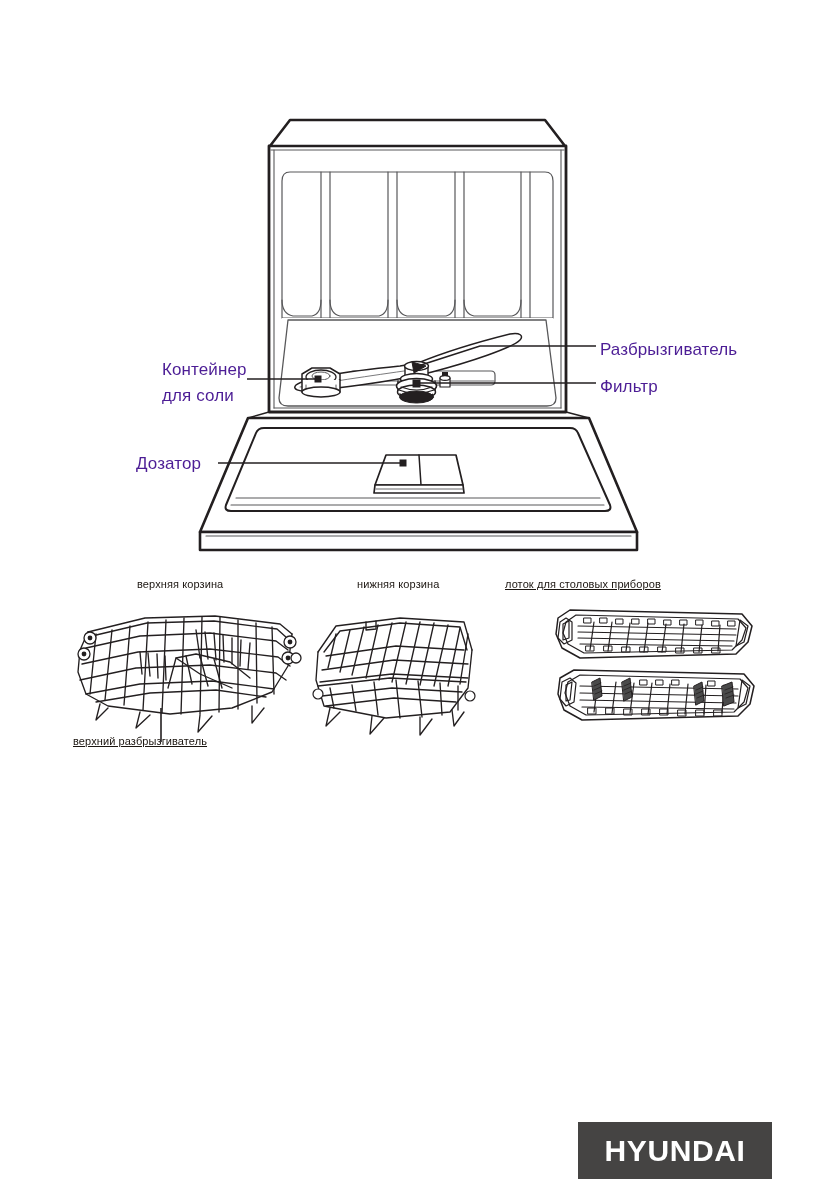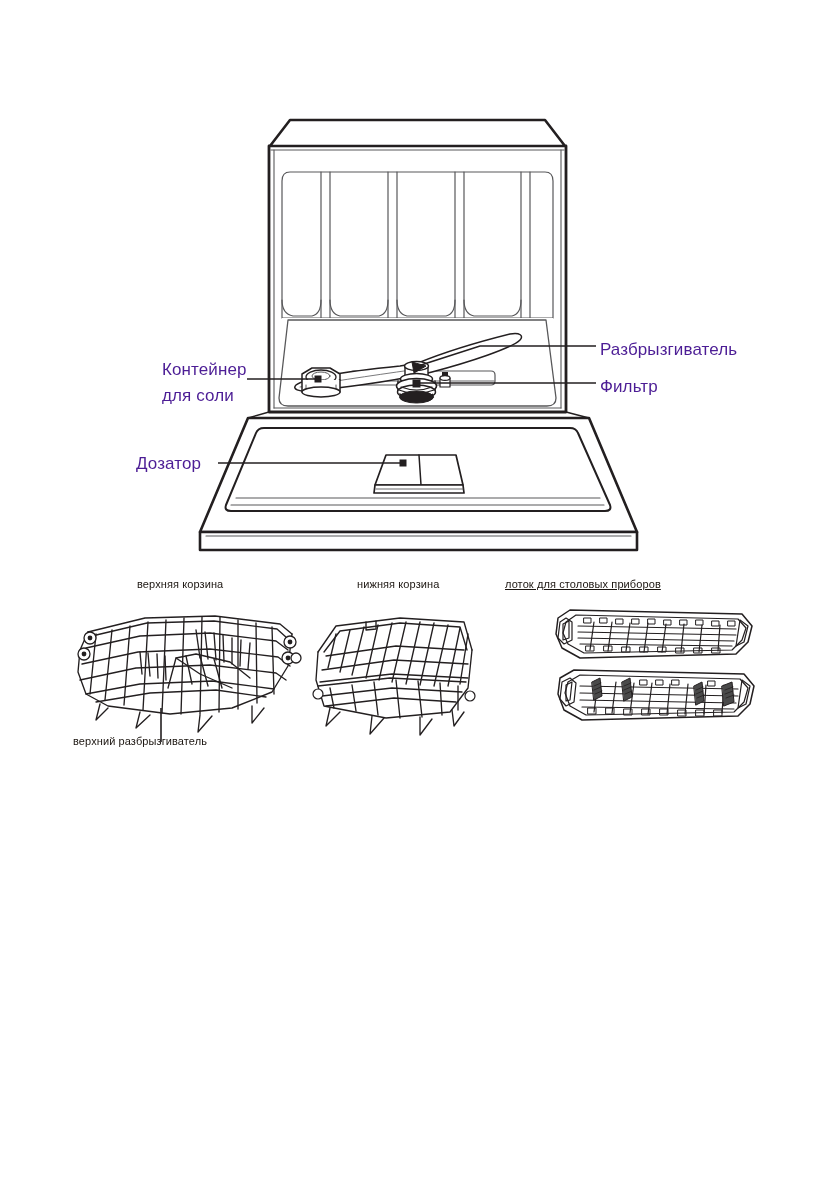--- a/index.html
+++ b/index.html
@@ -49,21 +49,21 @@
   .caption {
     position: absolute;
     font-size: 11px;
     color: #1b1510;
     white-space: nowrap;
     letter-spacing: 0.1px;
   }
   #caption-upper   { left: 137px; top: 578px; }
   #caption-lower   { left: 340px; top: 578px; margin-left: 17px; }
   #caption-cutlery { left: 505px; top: 578px; text-decoration: underline; }
-  #caption-upper-sprayer { left: 73px; top: 735px; }
+  #caption-upper-sprayer { left: 73px; top: 735px; text-decoration: underline; }
 
   
   #baskets {
     position: absolute;
     left: 0;
     top: 596px;
     width: 839px;
     height: 160px;
   }
 
@@ -475,14 +475,17 @@
         <rect x="660" y="113" width="8" height="6"></rect>
         <rect x="678" y="114" width="8" height="6"></rect>
         <rect x="696" y="114" width="8" height="6"></rect>
         <rect x="714" y="114" width="8" height="6"></rect>
       </g>
 
       <path d="M 742,84 L 750,90 L 746,108 L 738,112 Z"></path>
     </g>
   </svg>
 
+  <div id="brand-logo">
+    <span id="brand-logo-text">HYUNDAI</span>
+  </div>
 
 </div>
 
 </body></html>

